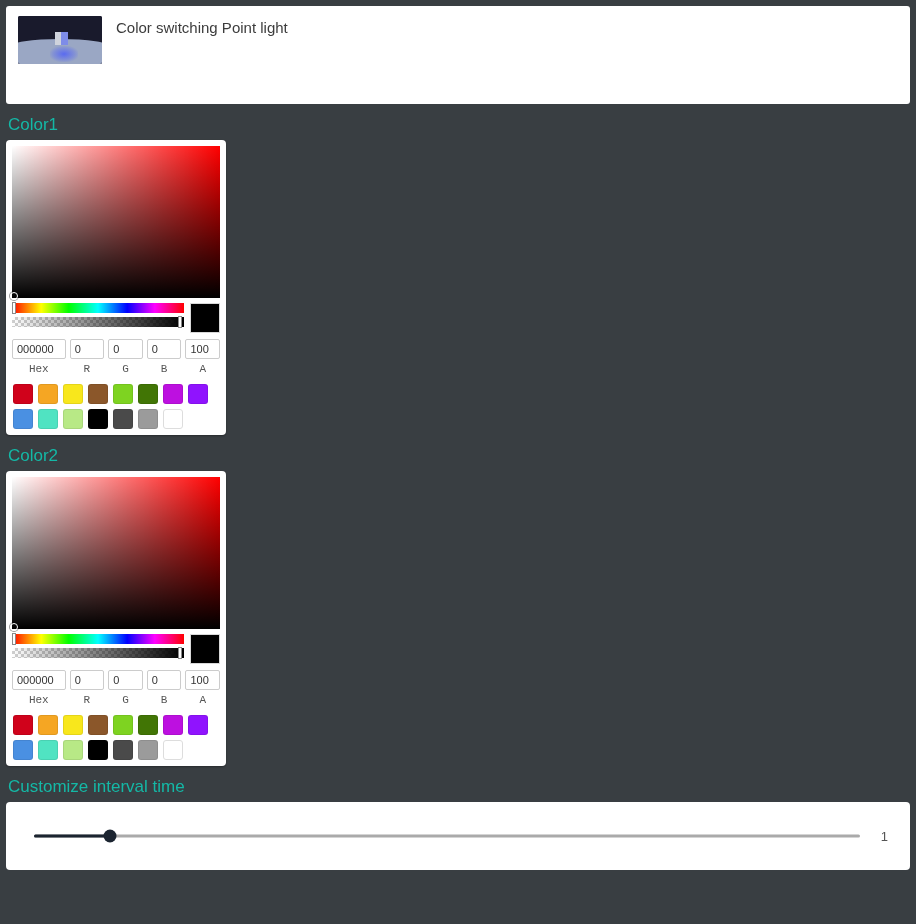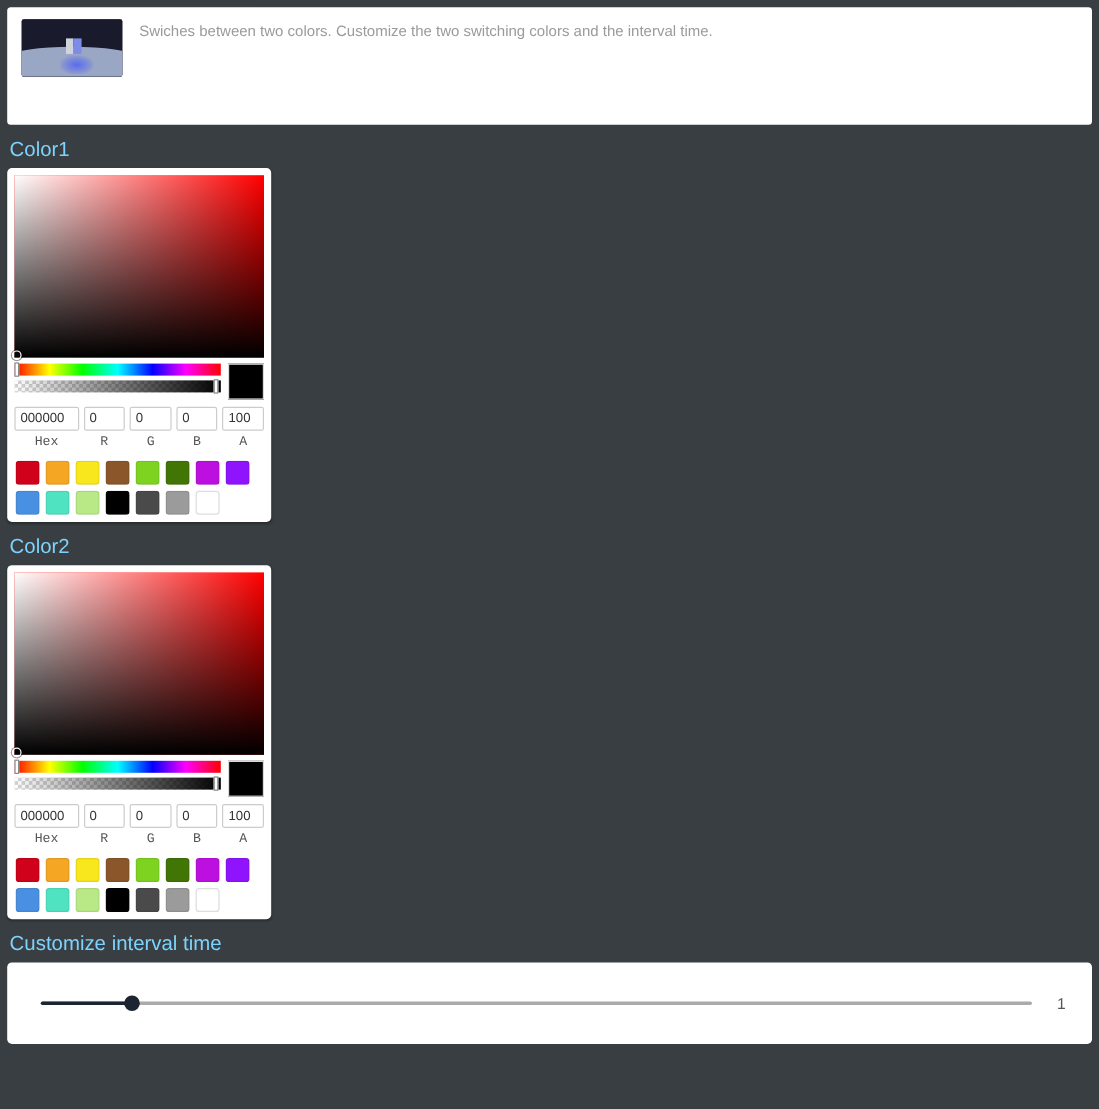--- a/index.html
+++ b/index.html
@@ -65,21 +65,21 @@
     border: none; border-radius: 3px;
     font-family: "Liberation Sans", sans-serif;
     font-size: 12.5px; font-weight: 700; letter-spacing: 0.4px;
     padding: 10px 16px;
     cursor: pointer;
     box-shadow: 0 1px 3px rgba(0,0,0,0.35);
   }
 
   
   .section-label {
-    color: #7dd3fc;
+    color: #14b8a6;
     font-size: 17px;
     font-weight: 400;
     margin: 10px 0 4px 2px;
     line-height: 22px;
   }
 
   
   .picker-card {
     width: 220px;
     background: #ffffff;
@@ -222,21 +222,21 @@
 <div class="header-card">
   <div class="header-row">
     <div class="thumb">
       <div class="sky"></div>
       <div class="floor"></div>
       <div class="glow"></div>
       <div class="cube-l"></div>
       <div class="cube-r"></div>
     </div>
     <div class="header-text">
-      <p class="app-desc">Swiches between two colors. Customize the two switching colors and the interval time.</p>
+      <h1 class="app-title">Color switching Point light</h1>
     </div>
   </div>
 </div>
 
 <div class="section-label">Color1</div>
 
 <div class="picker-card">
   <div class="sv-area">
     <div class="sv-pointer"></div>
   </div>

